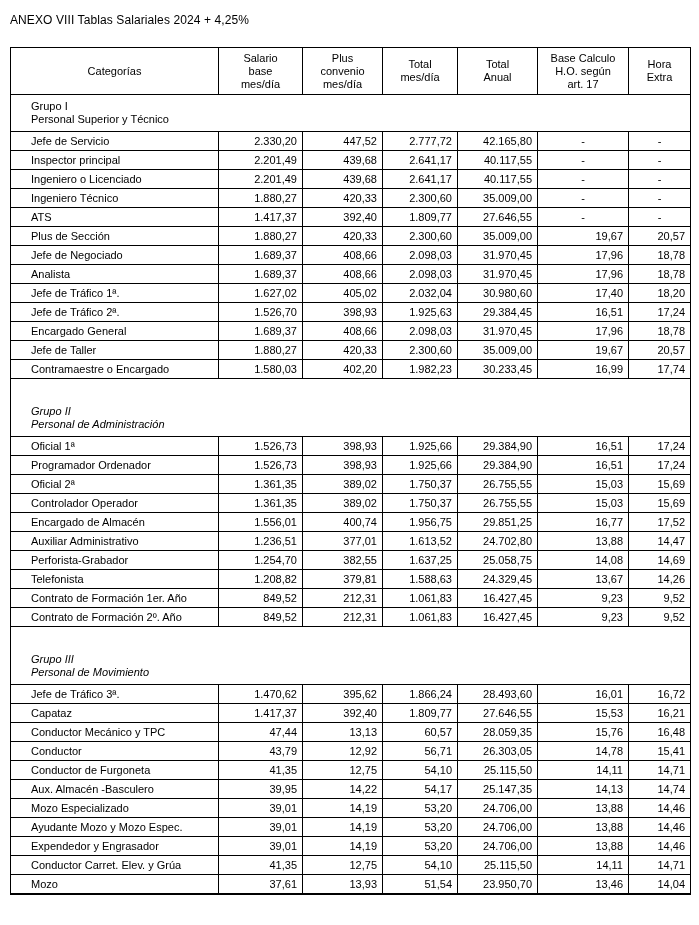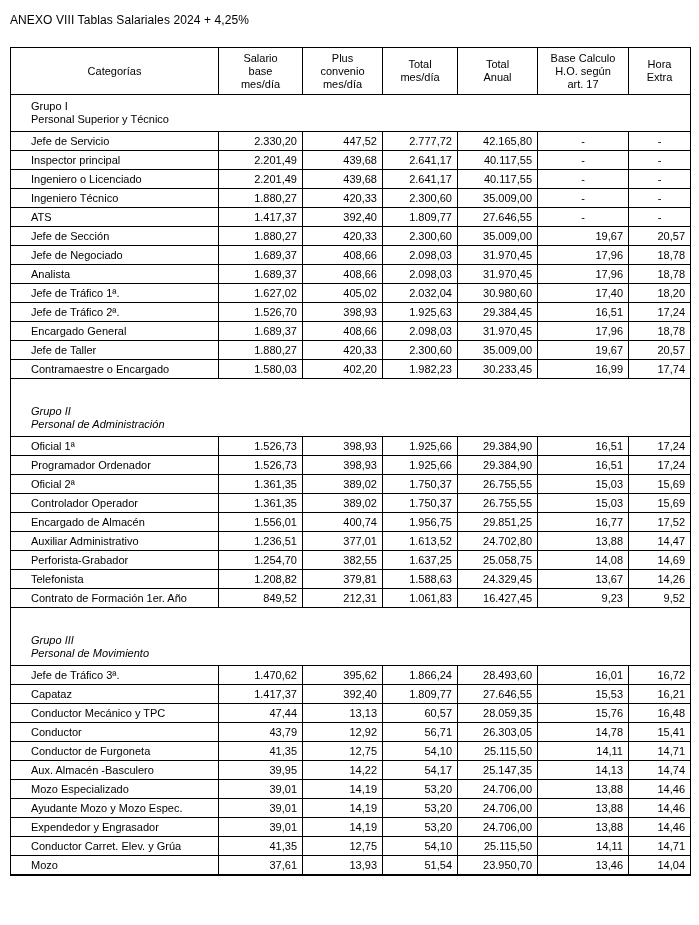--- a/index.html
+++ b/index.html
@@ -152,21 +152,21 @@
         <tr>
           <td class="cat">ATS</td>
           <td class="num">1.417,37</td>
           <td class="num">392,40</td>
           <td class="num">1.809,77</td>
           <td class="num">27.646,55</td>
           <td class="dash">-</td>
           <td class="dash">-</td>
         </tr>
         <tr>
-          <td class="cat">Jefe de Sección</td>
+          <td class="cat">Plus de Sección</td>
           <td class="num">1.880,27</td>
           <td class="num">420,33</td>
           <td class="num">2.300,60</td>
           <td class="num">35.009,00</td>
           <td class="num">19,67</td>
           <td class="num">20,57</td>
         </tr>
         <tr>
           <td class="cat">Jefe de Negociado</td>
           <td class="num">1.689,37</td>
@@ -308,20 +308,29 @@
         </tr>
         <tr>
           <td class="cat">Contrato de Formación 1er. Año</td>
           <td class="num">849,52</td>
           <td class="num">212,31</td>
           <td class="num">1.061,83</td>
           <td class="num">16.427,45</td>
           <td class="num">9,23</td>
           <td class="num">9,52</td>
         </tr>
+        <tr>
+          <td class="cat">Contrato de Formación 2º. Año</td>
+          <td class="num">849,52</td>
+          <td class="num">212,31</td>
+          <td class="num">1.061,83</td>
+          <td class="num">16.427,45</td>
+          <td class="num">9,23</td>
+          <td class="num">9,52</td>
+        </tr>
         <tr class="group-row tall">
           <td colspan="7">Grupo III
 Personal de Movimiento</td>
         </tr>
         <tr>
           <td class="cat">Jefe de Tráfico 3ª.</td>
           <td class="num">1.470,62</td>
           <td class="num">395,62</td>
           <td class="num">1.866,24</td>
           <td class="num">28.493,60</td>

